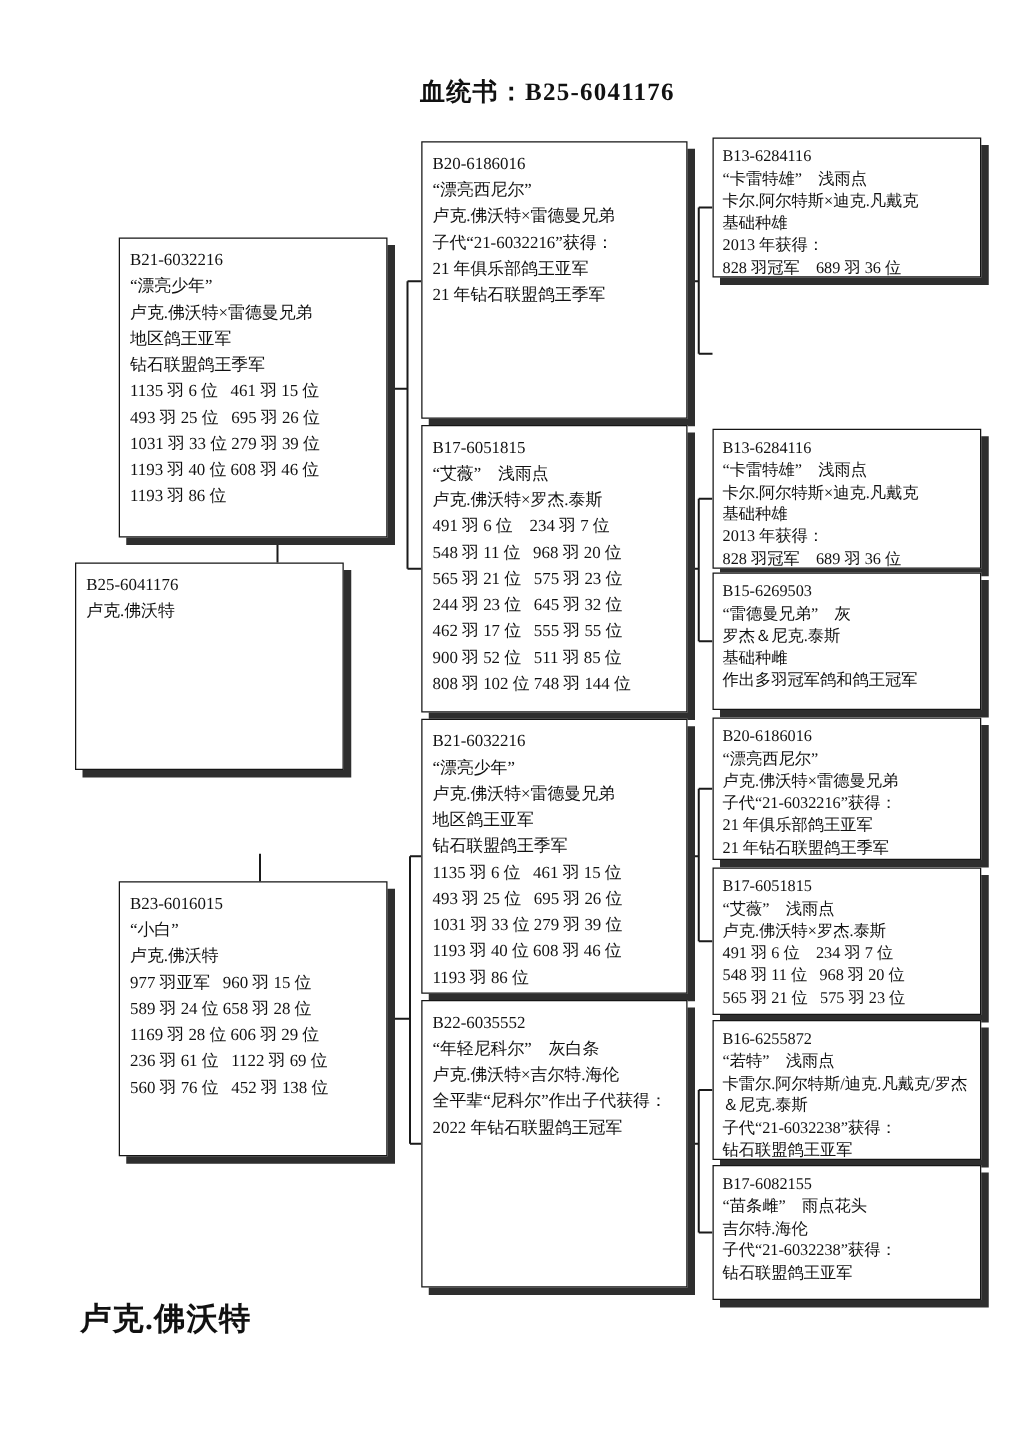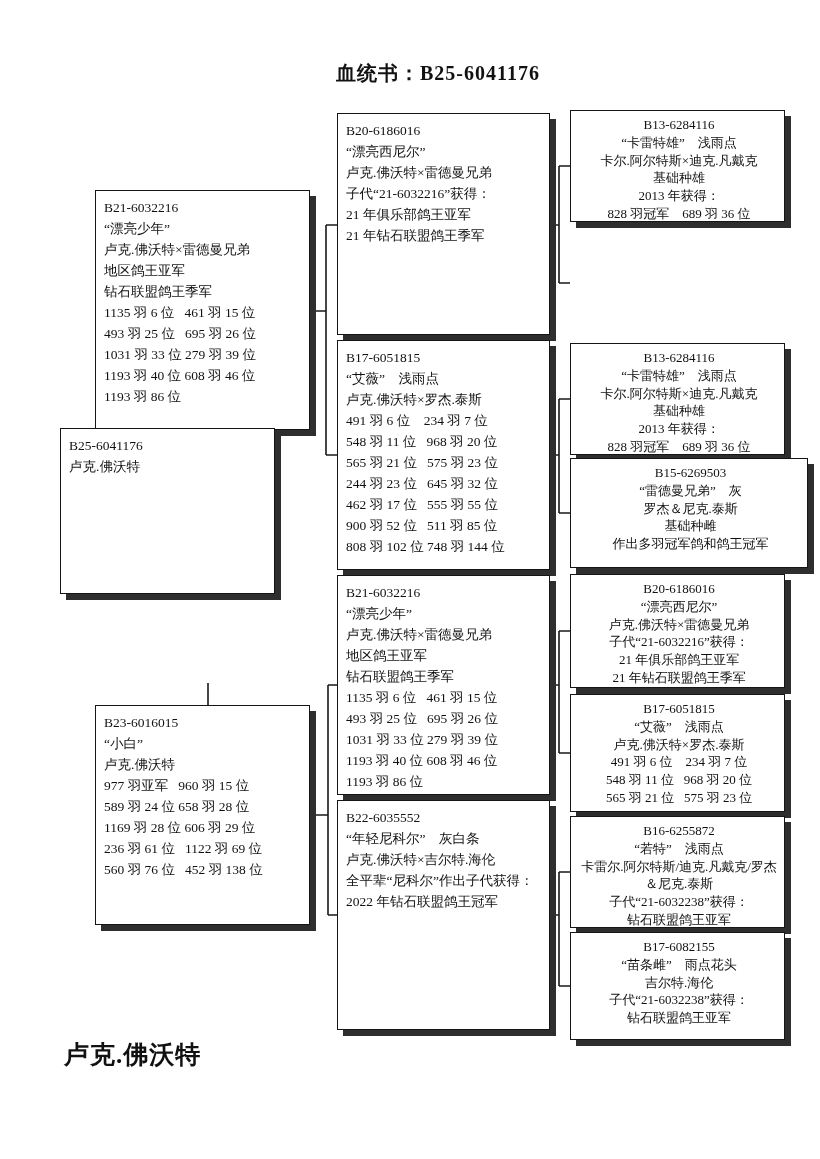--- a/index.html
+++ b/index.html
@@ -27,21 +27,21 @@
     border:1.6px solid #151515;
     box-shadow:6px 6px 0 #2e2e2e;
     box-sizing:border-box;
     padding:6px 6px 0 8px;
   }
   .box .box-line{
     white-space:pre-wrap;
     font-size:13.5px;
     line-height:21px;
   }
-  .box.small{padding:5px 4px 0 7px;text-align:center;}
+  .box.small{padding:5px 4px 0 7px;}
   .box.small .box-line{
     font-size:13px;
     line-height:17.8px;
   }
 </style>
 </head>
 <body>
 
 <div id="canvas">
 
@@ -64,21 +64,21 @@
       <div class="box-line">卢克.佛沃特×雷德曼兄弟</div>
       <div class="box-line">地区鸽王亚军</div>
       <div class="box-line">钻石联盟鸽王季军</div>
       <div class="box-line">1135 羽 6 位   461 羽 15 位</div>
       <div class="box-line">493 羽 25 位   695 羽 26 位</div>
       <div class="box-line">1031 羽 33 位 279 羽 39 位</div>
       <div class="box-line">1193 羽 40 位 608 羽 46 位</div>
       <div class="box-line">1193 羽 86 位</div>
     </div>
 
-  <div class="box" style="left:60px;top:428px;width:215px;height:166px">
+  <div class="box" style="left:60px;top:450px;width:215px;height:166px">
       <div class="box-line">B25-6041176</div>
       <div class="box-line">卢克.佛沃特</div>
     </div>
 
   <div class="box" style="left:95px;top:705px;width:215px;height:220px">
       <div class="box-line">B23-6016015</div>
       <div class="box-line">“小白”</div>
       <div class="box-line">卢克.佛沃特</div>
       <div class="box-line">977 羽亚军   960 羽 15 位</div>
       <div class="box-line">589 羽 24 位 658 羽 28 位</div>
@@ -142,21 +142,21 @@
 
   <div class="box small" style="left:570px;top:343px;width:215px;height:112px">
       <div class="box-line">B13-6284116</div>
       <div class="box-line">“卡雷特雄”    浅雨点</div>
       <div class="box-line">卡尔.阿尔特斯×迪克.凡戴克</div>
       <div class="box-line">基础种雄</div>
       <div class="box-line">2013 年获得：</div>
       <div class="box-line">828 羽冠军    689 羽 36 位</div>
     </div>
 
-  <div class="box small" style="left:570px;top:458px;width:238px;height:110px">
+  <div class="box small" style="left:570px;top:458px;width:215px;height:110px">
       <div class="box-line">B15-6269503</div>
       <div class="box-line">“雷德曼兄弟”    灰</div>
       <div class="box-line">罗杰＆尼克.泰斯</div>
       <div class="box-line">基础种雌</div>
       <div class="box-line">作出多羽冠军鸽和鸽王冠军</div>
     </div>
 
   <div class="box small" style="left:570px;top:574px;width:215px;height:114px">
       <div class="box-line">B20-6186016</div>
       <div class="box-line">“漂亮西尼尔”</div>

